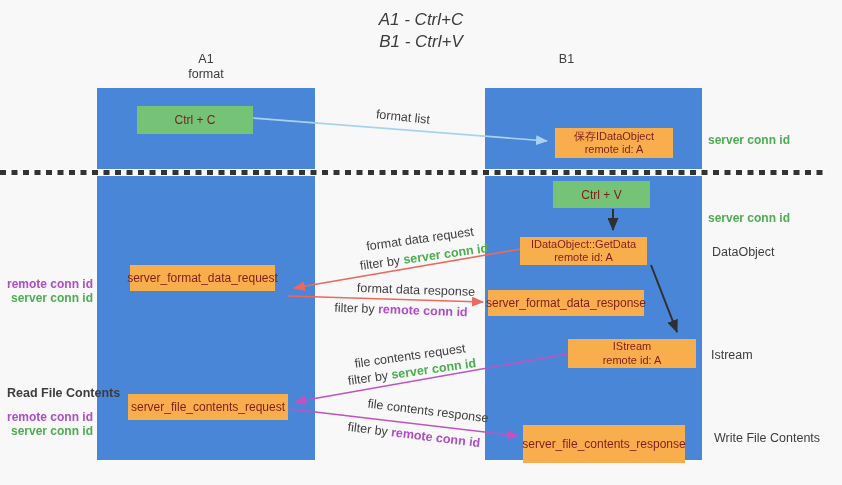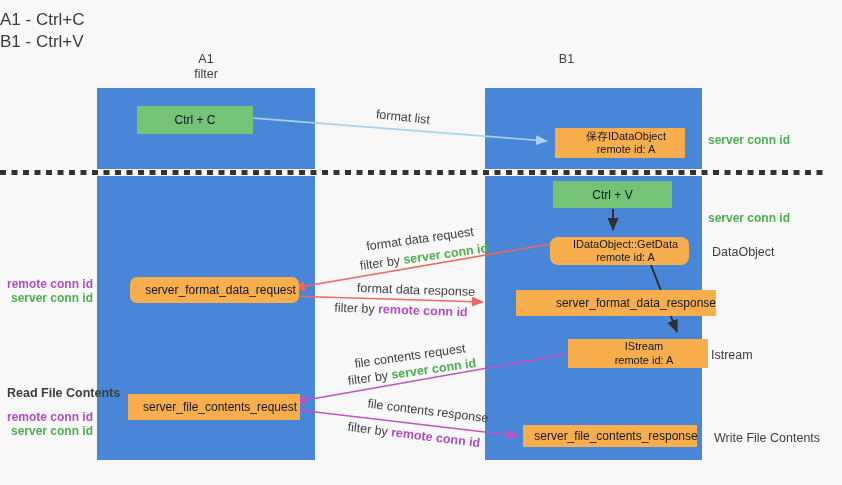--- a/index.html
+++ b/index.html
@@ -1,37 +1,37 @@
 <!DOCTYPE html>
 <html><head>
 <meta charset="utf-8">
 <style>
   html,body { margin:0; padding:0; background:#f8f8f8; }
   .stage { position:relative; width:842px; height:485px; background:#f8f8f8;
            font-family:"Liberation Sans","DejaVu Sans",sans-serif; overflow:hidden; }
 
-  .title { position:absolute; top:9px; left:0; width:100%; 
-           font-size:17px; color:#3c3c3c; line-height:22px; }
+  .title { position:absolute; top:9px; left:0; width:100%; text-align:center;
+           font-size:17px; color:#3c3c3c; line-height:22px;font-style:italic; }
 
   .col-header { position:absolute; top:52px; text-align:center; font-size:12.5px;
                 color:#3c3c3c; line-height:15px; }
   .col-header.left { left:97px; width:218px; }
   .col-header.right { left:458px; width:217px; }
 
   .lifeline { position:absolute; top:88px; height:372px; background:#4a86d8; z-index:1; }
   .ll-left  { left:97px;  width:218px; }
   .ll-right { left:485px; width:217px; }
 
   svg.overlay { position:absolute; left:0; top:0; z-index:2; pointer-events:none; }
 
   .node { position:absolute; z-index:3; display:flex; flex-direction:column;
-          align-items:center; justify-content:center; color:#0f172a; text-align:center;
+          align-items:center; justify-content:center; color:#7f1d1d; text-align:center;
           white-space:nowrap; }
   .node.green  { background:#74c376; font-size:12px; }
-  .node.orange { background:#f9ae4d; font-size:12px;padding-left:12px; }
+  .node.orange { background:#f9ae4d; font-size:12px; }
   .node.double { font-size:11px; line-height:13.5px; }
 
   .side { position:absolute; z-index:3; font-size:12.5px; color:#3d3d3d; white-space:nowrap; }
   .tagcol { position:absolute; z-index:3; width:93px; text-align:right;
             font-size:12px; font-weight:bold; line-height:14px; white-space:nowrap; }
   .t-green  { color:#4cae51; }
   .t-purple { color:#ae4dc5; }
   .side.t-green { font-weight:bold; font-size:12px; }
 
   .flow { position:absolute; z-index:3; font-size:12.5px; color:#3f3f3f;
@@ -42,21 +42,21 @@
 
 <div class="stage">
 
   <div class="title">
     <div>A1 - Ctrl+C</div>
     <div>B1 - Ctrl+V</div>
   </div>
 
   <div class="col-header left">
     <div>A1</div>
-    <div>filter</div>
+    <div>format</div>
   </div>
   <div class="col-header right">
     <div>B1</div>
   </div>
 
   <div class="lifeline ll-left"></div>
   <div class="lifeline ll-right"></div>
 
   <svg class="overlay" width="842" height="485" viewBox="0 0 842 485">
     <defs>
@@ -91,47 +91,47 @@
 
   <div class="node green" style="left:137px; top:106px; width:116px; height:28px;">
     <span>Ctrl + C</span>
   </div>
 
   <div class="node orange double" style="left:555px; top:128px; width:118px; height:30px;">
     <div>保存IDataObject</div>
     <div>remote id: A</div>
   </div>
 
-  <div class="node green" style="left:553px; top:181px; width:119px; height:27px;">
+  <div class="node green" style="left:553px; top:181px; width:97px; height:27px;">
     <span>Ctrl + V</span>
   </div>
 
-  <div class="node orange double" style="left:550px; top:237px; width:127px; height:28px;border-radius:8px;">
+  <div class="node orange double" style="left:520px; top:237px; width:127px; height:28px;">
     <div>IDataObject::GetData</div>
     <div>remote id: A</div>
   </div>
 
-  <div class="node orange" style="left:130px; top:277px; width:157px; height:26px;border-radius:7px;">
+  <div class="node orange" style="left:130px; top:265px; width:145px; height:26px;">
     <span>server_format_data_request</span>
   </div>
 
-  <div class="node orange" style="left:516px; top:290px; width:188px; height:26px;align-items:flex-end;">
+  <div class="node orange" style="left:488px; top:290px; width:156px; height:26px;">
     <span>server_format_data_response</span>
   </div>
 
   <div class="node orange double" style="left:568px; top:339px; width:128px; height:29px;">
     <div>IStream</div>
     <div>remote id: A</div>
   </div>
 
   <div class="node orange" style="left:128px; top:394px; width:160px; height:26px;">
     <span>server_file_contents_request</span>
   </div>
 
-  <div class="node orange" style="left:523px; top:425px; width:162px; height:22px;">
+  <div class="node orange" style="left:523px; top:425px; width:162px; height:38px;">
     <span>server_file_contents_response</span>
   </div>
 
   <div class="flow" style="left:403px; top:117px; transform:translate(-50%,-50%) rotate(6deg);">format list</div>
 
   <div class="flow" style="left:420px; top:239px; transform:translate(-50%,-50%) rotate(-8deg);">format data request</div>
   <div class="flow" style="left:424px; top:257px; transform:translate(-50%,-50%) rotate(-8deg);">
     <span>filter by </span><span class="t-green" style="font-weight:bold;">server conn id</span>
   </div>
 

